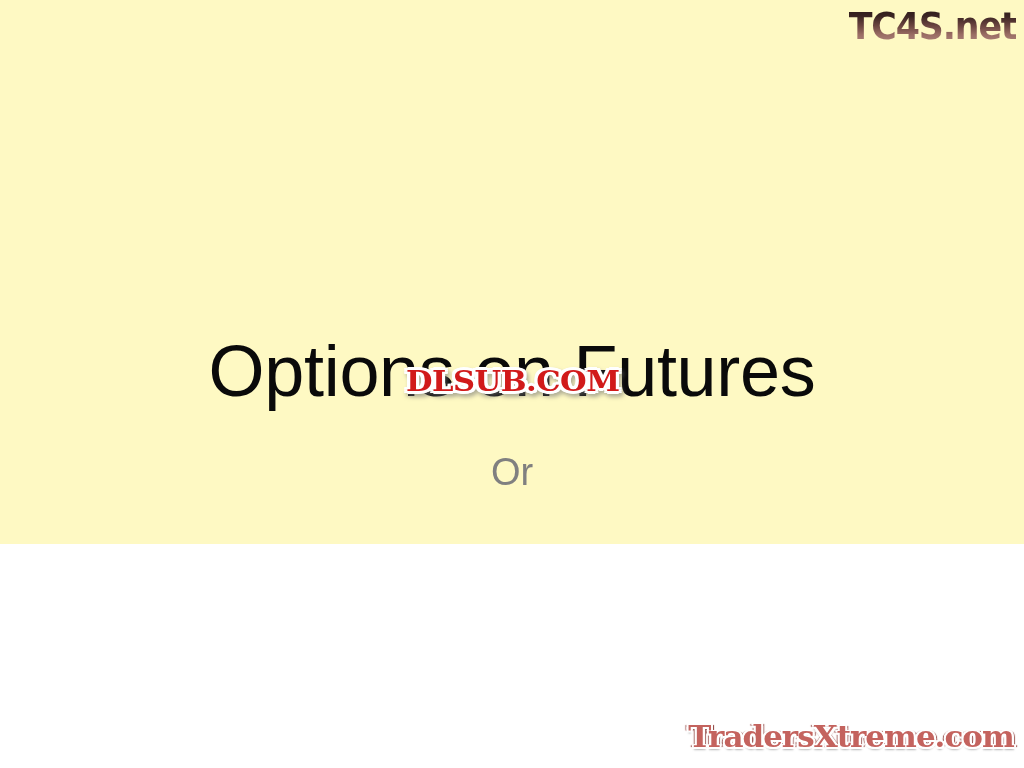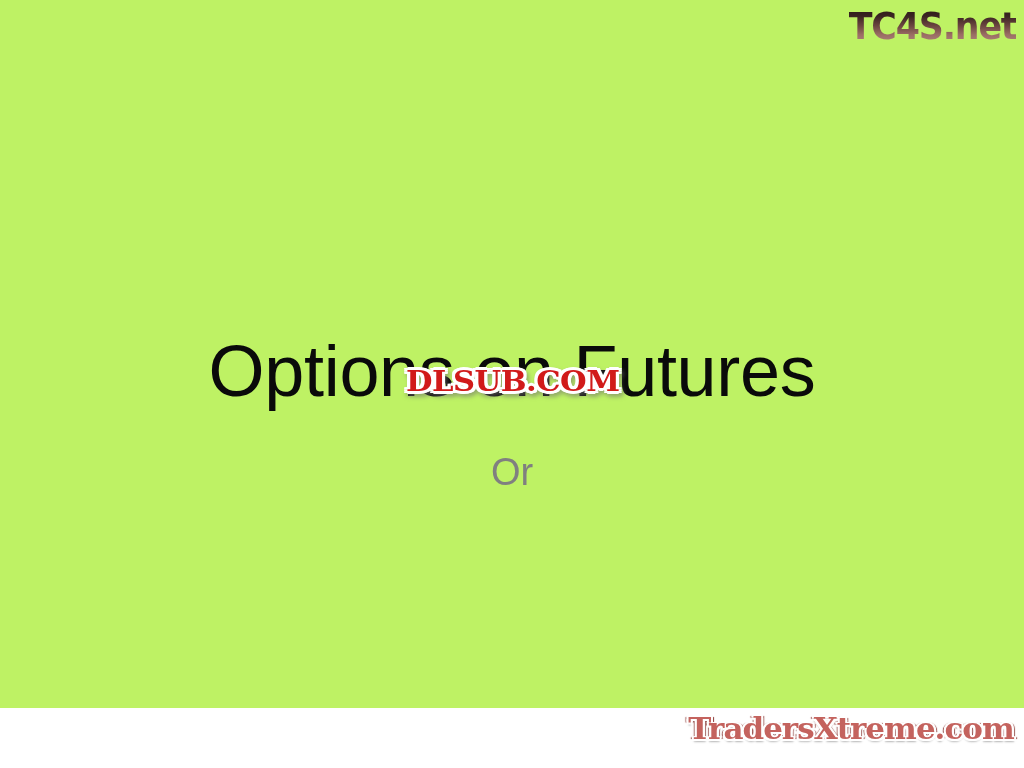--- a/index.html
+++ b/index.html
@@ -10,22 +10,22 @@
     width: 1024px;
     height: 768px;
     background: #ffffff;
     font-family: "Liberation Sans", sans-serif;
     overflow: hidden;
   }
 
   #slide {
     position: relative;
     width: 1024px;
-    height: 708px;
-    background: #bef264;
+    height: 544px;
+    background: #fef9c3;
   }
 
   
   .tc4s-logo {
     position: absolute;
     left: 830px;
     top: 2px;
     width: 186px;
     height: 48px;
     display: flex;
@@ -125,21 +125,21 @@
   }
 
   
   .tx-logo {
     position: absolute;
     left: 686px;
     top: 714px;
     width: 330px;
     height: 46px;
     display: flex;
-    align-items: flex-start;
+    align-items: center;
     justify-content: center;
   }
   .tx-text {
     font-family: "DejaVu Serif", serif;
     font-weight: bold;
     font-size: 31px;
     line-height: 1;
     letter-spacing: -1px;
     transform: scaleY(0.95);
     color: #c4635e;

